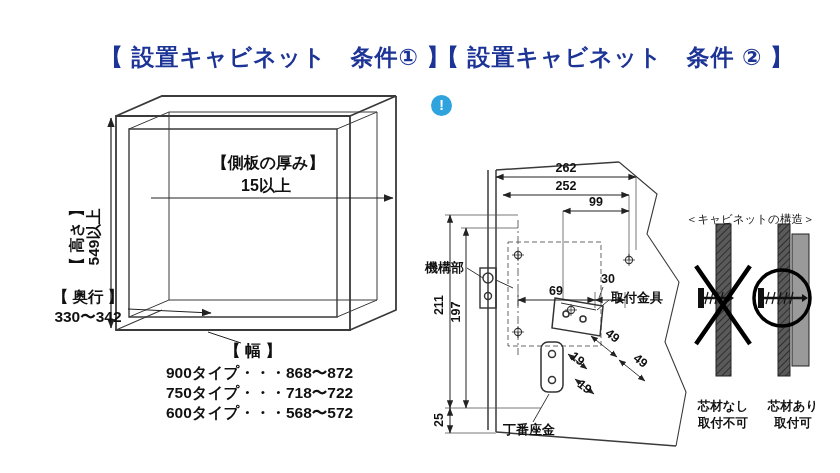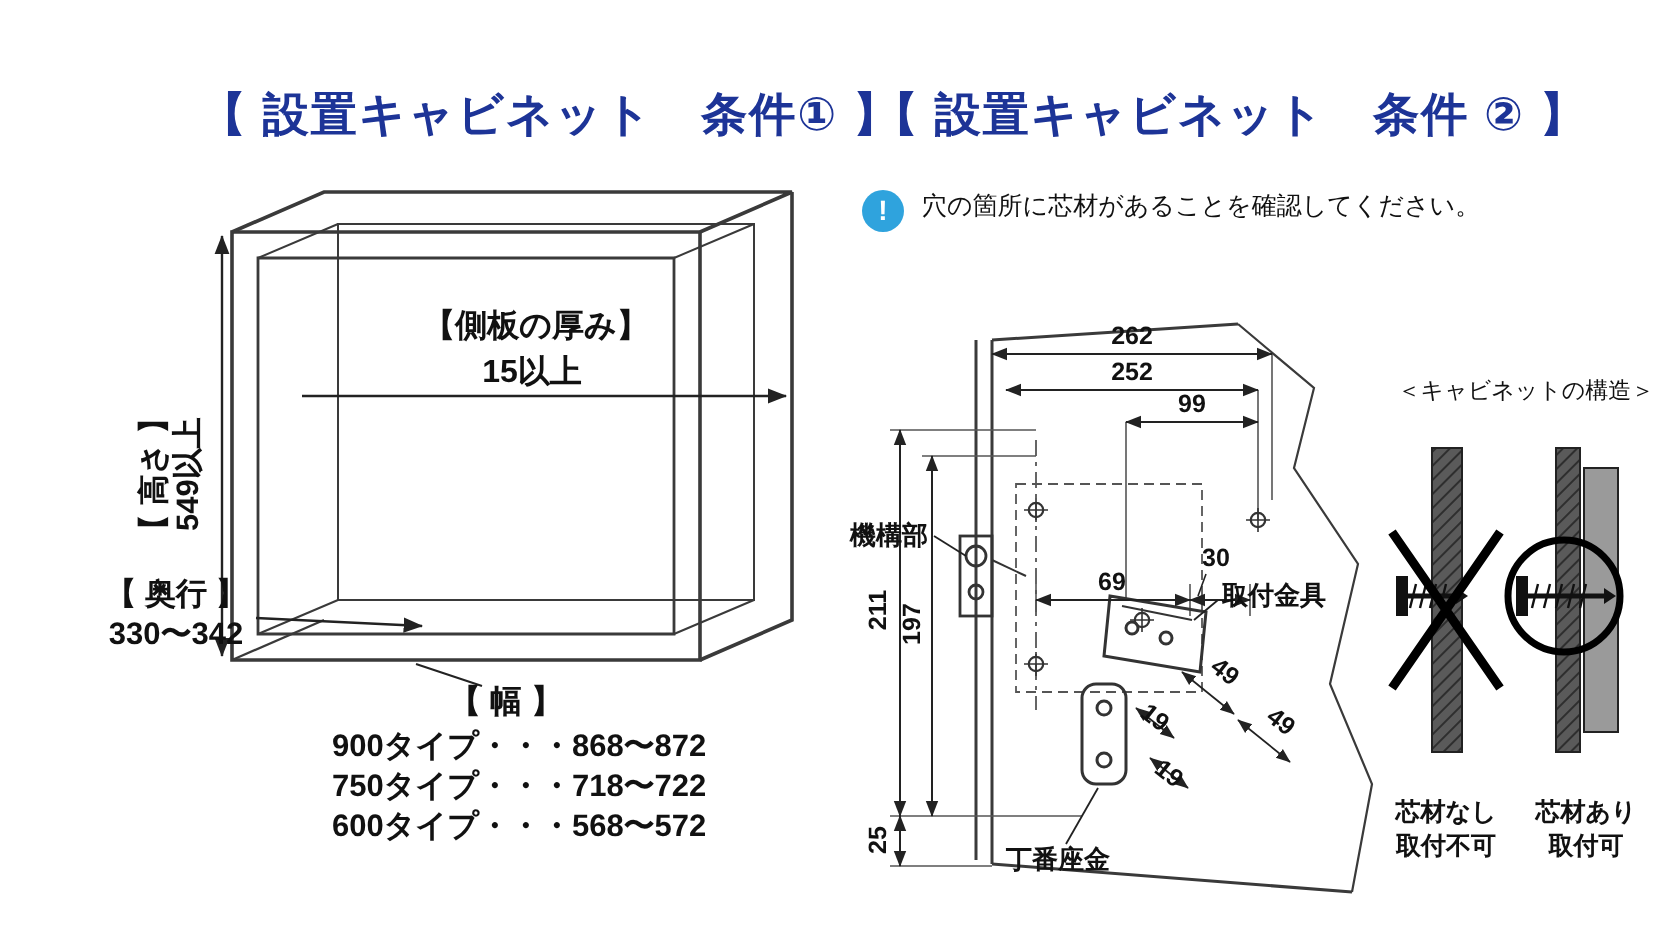--- a/index.html
+++ b/index.html
@@ -16,40 +16,39 @@
   .warn-icon{
     position:absolute;left:431px;top:95px;width:21px;height:21px;border-radius:50%;
     background:#2fa3dd;color:#fff;font-weight:bold;font-size:14px;line-height:21px;
     text-align:center;
   }
   .warn-text{
     position:absolute;left:461px;top:93px;font-size:12.5px;line-height:20px;color:#111;
     white-space:nowrap;
   }
   .structure-title{
-    position:absolute;left:686px;top:188px;width:154px;text-align:center;
+    position:absolute;left:686px;top:212px;width:154px;text-align:left;
     font-size:11.5px;color:#111;white-space:nowrap;
   }
   svg{position:absolute;font-family:inherit;}
   .svg-cab{left:48px;top:85px;}
   .svg-mech{left:423px;top:150px;}
   .svg-struct{left:692px;top:214px;}
   svg text{fill:#111;}
 </style>
 </head>
 <body>
 
 <div class="stage">
 
   <div class="panel-title title-left">【 設置キャビネット　条件① 】</div>
   <div class="panel-title title-right">【 設置キャビネット　条件 ② 】</div>
 
   <div class="warn-icon">!</div>
   <div class="warn-text">
-    <div>穴の箇所に芯材があることを確認してください。</div>
   </div>
 
   <svg class="svg-cab" width="370" height="360" viewBox="0 0 370 360">
     <defs>
       <marker id="arr" viewBox="0 0 10 10" refX="8.5" refY="5" markerWidth="9" markerHeight="9" orient="auto-start-reverse">
         <path d="M0,1.5 L9,5 L0,8.5 z" fill="#222"></path>
       </marker>
     </defs>
 
     <g stroke="#3a3a3a" fill="none">

